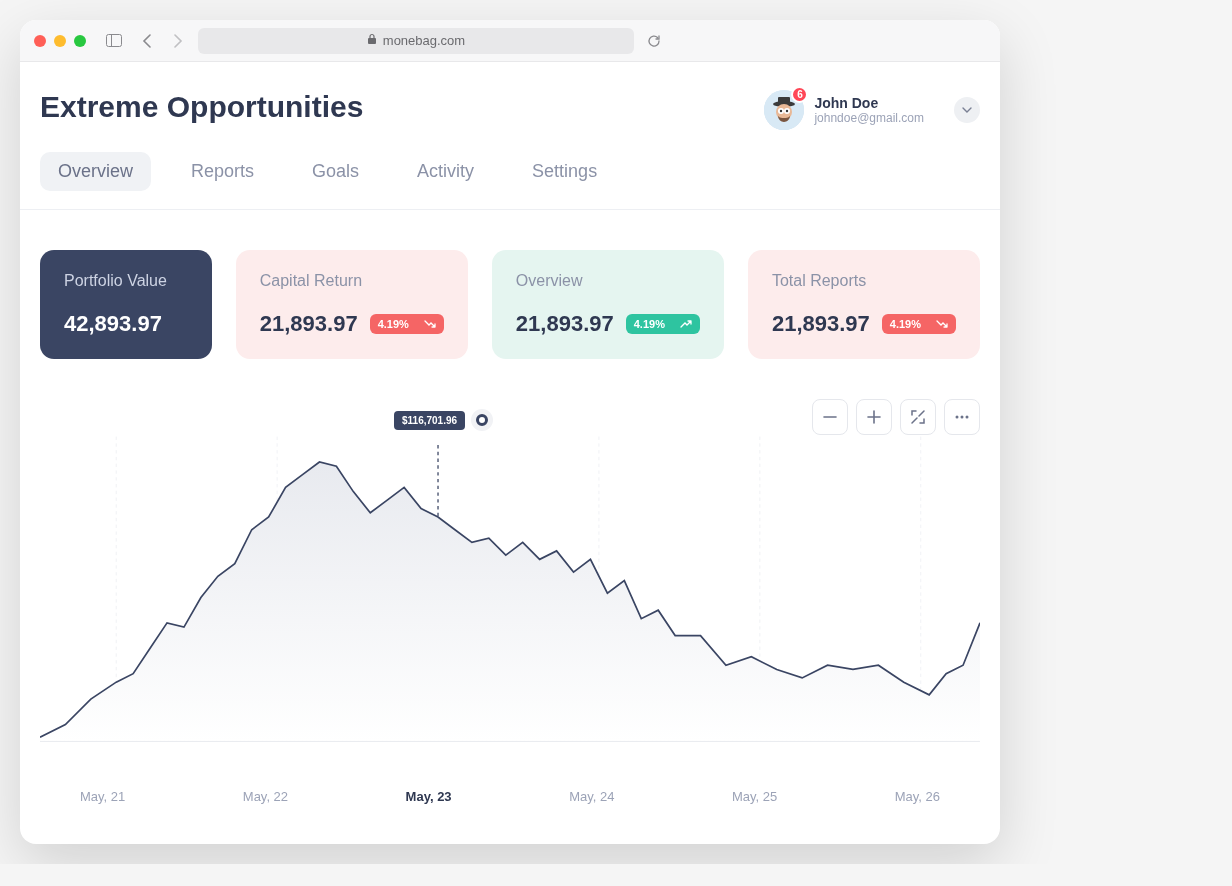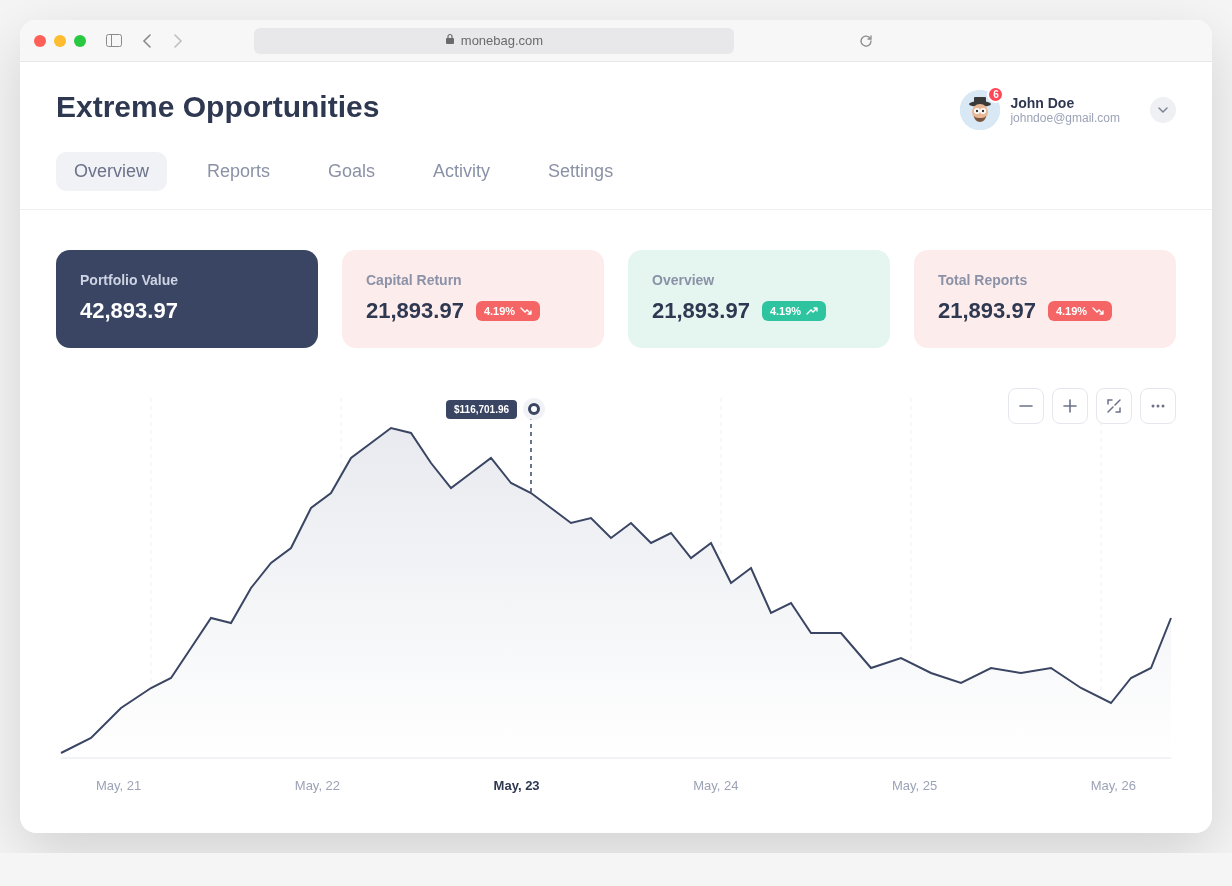--- a/index.html
+++ b/index.html
@@ -2,21 +2,21 @@
 <html><head>
 <meta charset="utf-8">
 <style>
 * { box-sizing: border-box; margin: 0; padding: 0; }
 body {
   font-family: -apple-system, BlinkMacSystemFont, 'Segoe UI', sans-serif;
   background: #f5f5f5;
   padding: 20px;
 }
 .window {
-  width: 1192px;
+  width: 980px;
   background: #fff;
   border-radius: 16px;
   box-shadow: 0 20px 60px rgba(0,0,0,0.15);
   overflow: hidden;
 }
 .browser-bar {
   height: 42px;
   background: #f7f7f8;
   display: flex;
   align-items: center;
@@ -41,21 +41,21 @@
   height: 26px;
   background: #e8e8ea;
   border-radius: 6px;
   display: flex;
   align-items: center;
   justify-content: center;
   gap: 6px;
   color: #6a6a6e;
   font-size: 13px;
 }
-.content { padding: 28px 36px 40px; }
+.content { padding: 28px 20px 40px; }
 .header {
   display: flex;
   justify-content: space-between;
   align-items: flex-start;
 }
 .page-title {
   font-size: 30px;
   font-weight: 700;
   color: #2f3851;
 }
@@ -107,29 +107,29 @@
   margin-top: 40px;
 }
 .card {
   border-radius: 14px;
   padding: 22px 24px;
   min-height: 98px;
 }
 .card-dark { background: #3a4563; }
 .card-pink { background: #fdecec; }
 .card-mint { background: #e5f5f0; }
-.card-label { font-size: 14px; margin-bottom: 10px; font-weight: bold; }
+.card-label { font-size: 16px; margin-bottom: 21px; }
 .card-dark .card-label { color: #cdd3e3; }
 .card-pink .card-label, .card-mint .card-label { color: #8b92a7; }
 .card-value-row { display: flex; align-items: center; gap: 12px; }
 .card-value { font-size: 22px; font-weight: 700; }
 .card-dark .card-value { color: #fff; }
 .card-pink .card-value, .card-mint .card-value { color: #2f3851; }
 .pill {
-  display: inline-flex; align-items: center; gap: 5px;
+  display: inline-flex; align-items: center; gap: 15px;
   padding: 4px 8px; border-radius: 6px;
   font-size: 11px; font-weight: 600; color: #fff;
 }
 .pill-red { background: #f56565; }
 .pill-green { background: #2ec4a0; }
 .chart-area {
   margin-top: 40px;
   position: relative;
 }
 .chart-toolbar {
@@ -150,21 +150,21 @@
 .x-axis {
   display: flex;
   justify-content: space-between;
   padding: 10px 40px 0;
   font-size: 13px;
   color: #9ca3b7;
 }
 .x-axis span.bold { color: #2f3851; font-weight: 700; }
 .tooltip {
   position: absolute;
-  left: 390px; top: 10px;
+  left: 354px; top: 10px;
   display: flex; align-items: center; gap: 6px;
 }
 .tooltip-label {
   background: #3a4563; color: #fff;
   font-size: 10px; font-weight: 600;
   padding: 4px 8px; border-radius: 4px;
 }
 .tooltip-marker {
   width: 22px; height: 22px; border-radius: 50%;
   background: #f1f2f5;

